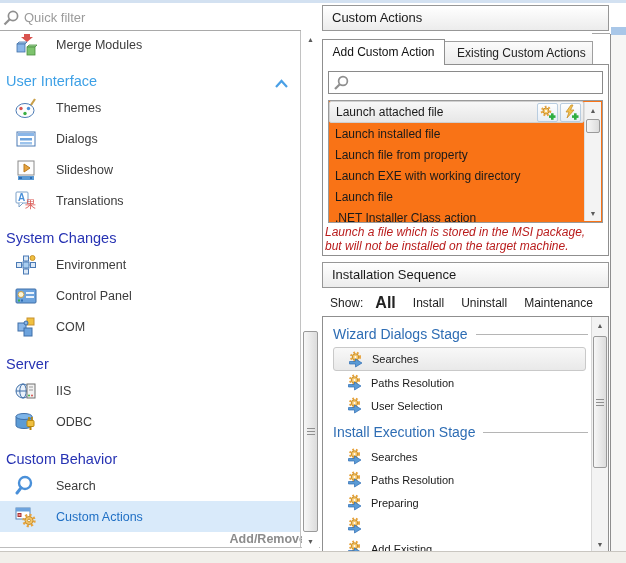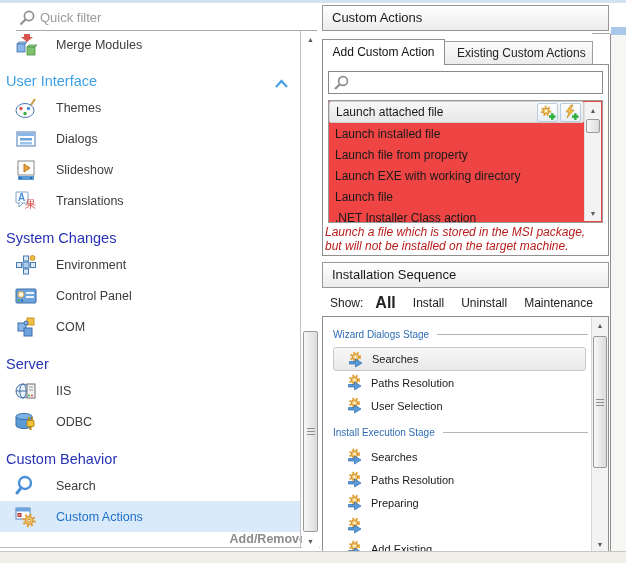--- a/index.html
+++ b/index.html
@@ -5,21 +5,21 @@
 * { box-sizing: border-box; }
 html,body { margin:0; padding:0; }
 body {
   width:626px; height:563px; position:relative; overflow:hidden;
   font-family:"Liberation Sans", sans-serif; font-size:12px; color:#333; background:#fff;
 }
 .strip-top { position:absolute; left:0; top:0; width:626px; height:3px; background:#d3e1f1; z-index:50; }
 .strip-bottom { position:absolute; left:0; top:551px; width:626px; height:12px; background:#f1efea; border-top:1px solid #c9c6c0; z-index:45; }
 
 
-#filterbar { position:absolute; left:16px; top:3px; width:301px; height:28px; background:#fff; border-bottom:1px solid #a9a9a9; }
+#filterbar { position:absolute; left:0; top:3px; width:301px; height:28px; background:#fff; border-bottom:1px solid #a9a9a9; }
 #filterbar svg { position:absolute; left:1px; top:5px; }
 #filterbar input { position:absolute; left:22px; top:4px; width:260px; height:20px; border:0; outline:0;
   font:13px "Liberation Sans", sans-serif; color:#555; background:transparent; }
 #filterbar input::placeholder { color:#9b9b9b; }
 
 #tree { position:absolute; left:0; top:31px; width:300px; overflow:hidden; }
 .trow { display:flex; align-items:center; height:31px; padding-left:14px; gap:19px; cursor:default; }
 .trow.clip { height:28px; }
 .trow .ic { width:23px; height:22px; flex:0 0 23px; display:flex; align-items:center; justify-content:center; }
 .trow .lb { font-size:12.5px; color:#3c3c3c; }
@@ -54,41 +54,41 @@
   background:#fff; z-index:3; line-height:25px; text-align:center; font-size:12px; color:#111; }
 #tab-inactive { position:absolute; left:445px; top:41px; width:148px; height:23px; border:1px solid #9f9f9f; border-bottom:0;
   border-left:0; background:linear-gradient(#fbfbfb,#ececec); line-height:22px; padding-left:12px; font-size:12px; color:#222; }
 
 #tabpane { position:absolute; left:322px; top:64px; width:287px; height:192px; border:1px solid #8f8f8f; background:#fff; z-index:2; }
 #search2 { position:absolute; left:5px; top:6px; width:275px; height:23px; border:1px solid #8a8a8a; background:#fff; }
 #search2 svg { position:absolute; left:2px; top:2px; }
 #search2 input { position:absolute; left:24px; top:2px; width:246px; height:17px; border:0; outline:0;
   font:12px "Liberation Sans", sans-serif; }
 
-#alist { position:absolute; left:5px; top:35px; width:275px; height:123px; border:1px solid #9a9a9a; background:#ef4444; overflow:hidden; }
+#alist { position:absolute; left:5px; top:35px; width:275px; height:123px; border:1px solid #9a9a9a; background:#f97316; overflow:hidden; }
 .arow { height:21px; display:flex; align-items:center; padding-left:6px; font-size:12px; color:#1a1a1a;
   width:255px; }
 .arow.sel { height:22px; background:linear-gradient(#f7f7f7,#e7e7e7); border:1px solid #cfcfcf; border-radius:2px; position:relative; }
 .arow.sel .btns { position:absolute; right:2px; top:1px; display:flex; gap:2px; }
 .abtn { width:21px; height:19px; border:1px solid #b9cde0; border-radius:2px;
   background:linear-gradient(#fefefe,#e7eef6); display:flex; align-items:center; justify-content:center; padding:0; }
 #alist-sb { right:1px; top:1px; width:17px; height:119px; background:#f3f3f3; border-left:1px solid #dedede; }
 #alist-sb .thumb { top:17px; height:14px; }
 #alist-sb .btn.down { top:103px; }
 
 #desc { position:absolute; left:2px; top:161px; width:270px; font-style:italic; color:#b91c1c; font-size:12px; line-height:13.5px; }
 
 #showrow { position:absolute; left:322px; top:292px; width:287px; height:22px; display:flex; align-items:center; font-size:12px; color:#222; }
 #show-label { margin-left:8px; }
 .flt { margin-left:17px; cursor:default; }
 .flt.active { font-weight:bold; margin-left:12px; font-size:16px; }
 
 #seqpane { position:absolute; left:322px; top:316px; width:287px; height:237px; border:1px solid #8f8f8f; background:#fff; overflow:hidden; }
 #seqcontent { position:absolute; left:0; top:0; right:17px; bottom:0; padding:2px 3px 0 10px; overflow:hidden; }
-.stage { display:flex; align-items:center; height:26px; color:#2e6db4; font-size:10px; gap:8px; margin-top:2px; }
+.stage { display:flex; align-items:center; height:26px; color:#2e6db4; font-size:14px; gap:8px; margin-top:2px; }
 .stage .rule { flex:1; height:1px; background:#b5b5b5; }
 .srow { display:flex; align-items:center; height:23px; padding-left:14px; gap:8px; font-size:11px; color:#1a1a1a; }
 .srow.sel { height:24px; background:linear-gradient(#f8f8f8,#e9e9e9); border:1px solid #c9c9c9; border-radius:3px; margin-right:2px; }
 #seq-sb { right:0; top:0; width:17px; height:235px; background:#f3f3f3; border-left:1px solid #d8d8d8; }
 #seq-sb .thumb { top:19px; height:132px; }
 #seq-sb .btn.down { top:219px; }
 
 
 #rborder { position:absolute; left:610px; top:34px; width:1px; height:529px; background:#8f8f8f; }
 #rstrip { position:absolute; left:611px; top:35px; width:15px; height:528px; background:#f6f6f5; }

